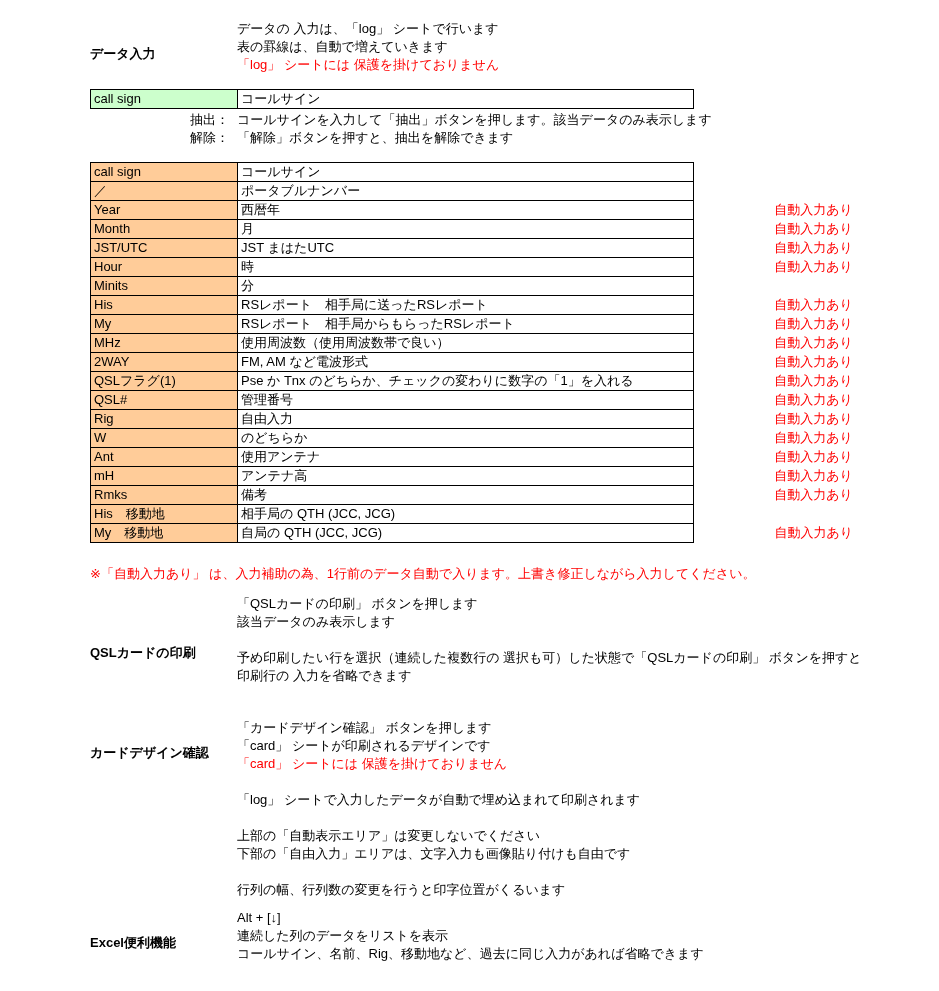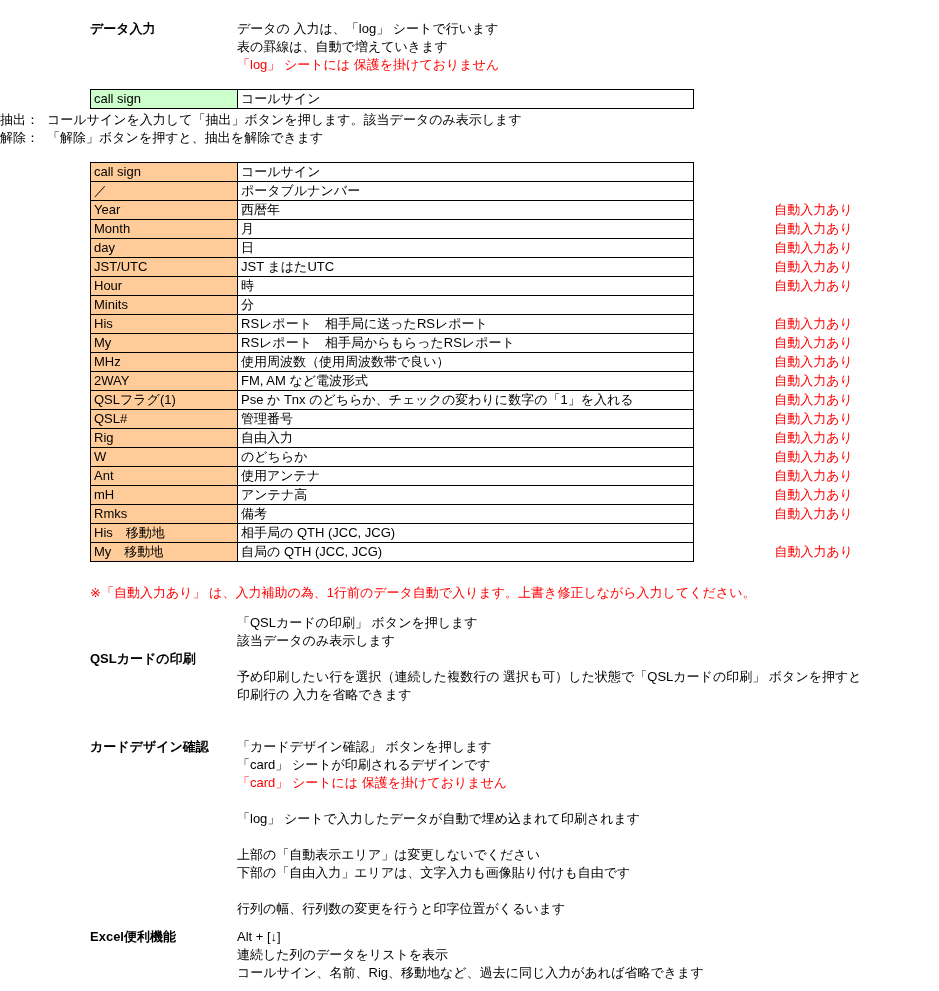--- a/index.html
+++ b/index.html
@@ -18,41 +18,42 @@
     line-height: 18px;
     color: #000;
     overflow: hidden;
   }
   .sec { display: flex; margin-left: 90px; }
   .h-col {
     width: 147px;
     flex: 0 0 147px;
     font-weight: bold;
     white-space: nowrap;
+    margin-top: 25px;
   }
   .lines { flex: 1 1 auto; }
   .line { height: 18px; white-space: nowrap; }
   .red { color: var(--red); }
 
   
   table.cs-table {
     border-collapse: collapse;
     margin: 15px 0 0 90px;
   }
   table.cs-table td {
     border: 1px solid var(--border);
     height: 19px;
     padding: 0 3px;
     white-space: nowrap;
   }
   td.cs-label { width: 147px; background: var(--green); }
   td.cs-value { width: 456px; }
 
   
-  .filter-notes { }
+  .filter-notes { margin-left: 190px; }
   .flabel { display: inline-block; width: 47px; white-space: nowrap; }
 
   
   table.field-table {
     border-collapse: collapse;
     margin: 15px 0 0 90px;
   }
   table.field-table td {
     height: 18px;
     padding: 0 3px;
@@ -138,25 +139,20 @@
         <td class="f-desc">西暦年</td>
         <td class="f-note">自動入力あり</td>
       </tr>
 
       <tr>
         <td class="f-label">Month</td>
         <td class="f-desc">月</td>
         <td class="f-note">自動入力あり</td>
       </tr>
 
-      <tr>
-        <td class="f-label">day</td>
-        <td class="f-desc">日</td>
-        <td class="f-note">自動入力あり</td>
-      </tr>
 
       <tr>
         <td class="f-label">JST/UTC</td>
         <td class="f-desc">JST まはたUTC</td>
         <td class="f-note">自動入力あり</td>
       </tr>
 
       <tr>
         <td class="f-label">Hour</td>
         <td class="f-desc">時</td>

